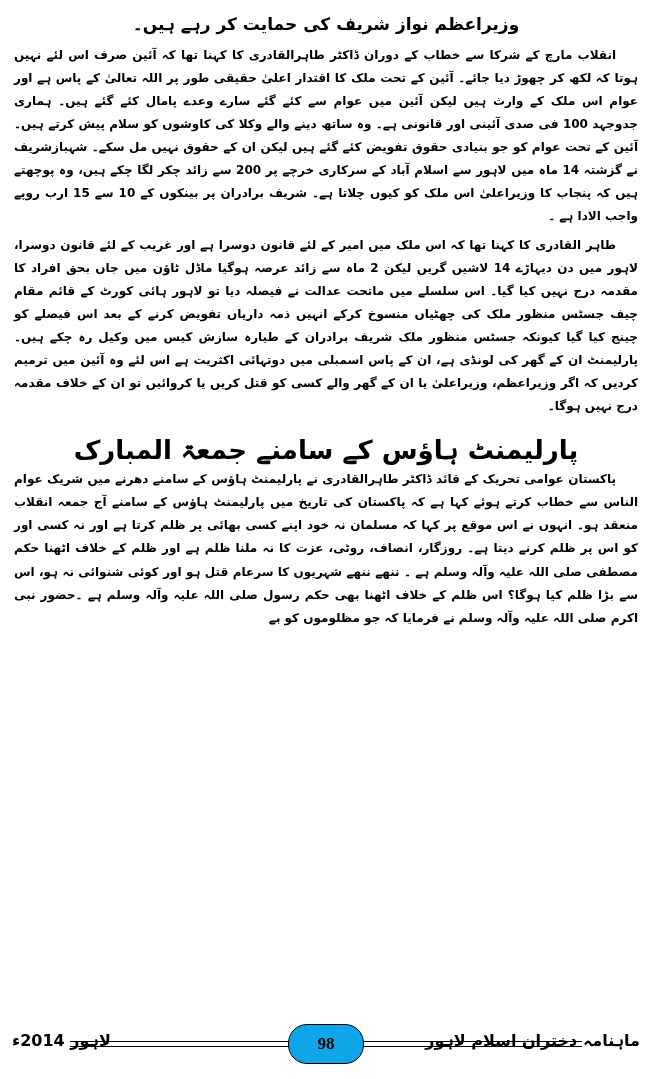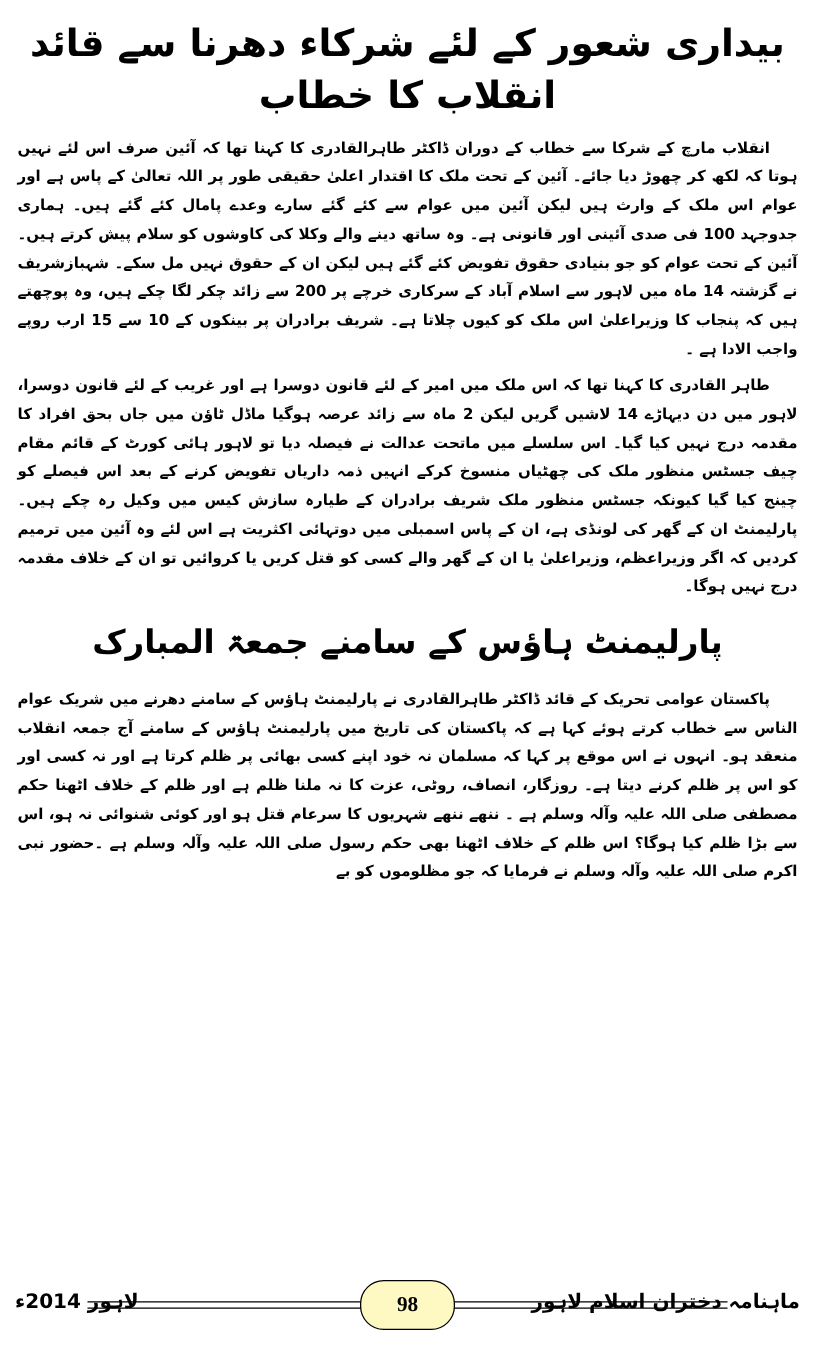--- a/index.html
+++ b/index.html
@@ -38,21 +38,21 @@
     line-height: 1.35;
     margin: 6px 0 10px 0;
     letter-spacing: 0px;
   }
   .heading-sub {
     direction: rtl;
     text-align: center;
     font-size: 26px;
     font-weight: bold;
     line-height: 1.4;
-    margin: 14px 0 16px 0;
+    margin: 14px 0 0 0;
   }
   p.body-par {
     direction: rtl;
     text-align: justify;
     text-align-last: right;
     font-size: 12px;
     line-height: 1.92;
     margin: 0 0 6px 0;
     font-weight: 700;
     text-indent: 22px;
@@ -81,21 +81,21 @@
   }
   .page-num-box {
     position: absolute;
     top: 19px;
     left: 50%;
     transform: translateX(-50%);
     width: 74px;
     height: 38px;
     border: 1.6px solid #000;
     border-radius: 19px;
-    background: #fef9c3;
+    background: #0ea5e9;
     display: flex;
     align-items: center;
     justify-content: center;
     font-size: 17px;
     font-weight: bold;
     font-family: "Liberation Serif", serif;
   }
   .footer-left {
     position: absolute;
     top: 26px;
@@ -112,22 +112,22 @@
     font-weight: bold;
     direction: rtl;
     text-align: center;
   }
 </style>
 </head>
 <body>
 
 <div class="page">
 
+  <div class="lead-line">وزیراعظم نواز شریف کی حمایت کر رہے ہیں۔</div>
 
-  <h1 class="heading-main">بیداری شعور کے لئے شرکاء دھرنا سے قائد انقلاب کا خطاب</h1>
 
   <p class="body-par">انقلاب مارچ کے شرکا سے خطاب کے دوران ڈاکٹر طاہرالقادری کا کہنا تھا کہ آئین صرف اس لئے نہیں ہوتا کہ لکھ کر چھوڑ دیا جائے۔ آئین کے تحت ملک کا اقتدار اعلیٰ حقیقی طور پر اللہ تعالیٰ کے پاس ہے اور عوام اس ملک کے وارث ہیں لیکن آئین میں عوام سے کئے گئے سارے وعدے پامال کئے گئے ہیں۔ ہماری جدوجہد 100 فی صدی آئینی اور قانونی ہے۔ وہ ساتھ دینے والے وکلا کی کاوشوں کو سلام پیش کرتے ہیں۔ آئین کے تحت عوام کو جو بنیادی حقوق تفویض کئے گئے ہیں لیکن ان کے حقوق نہیں مل سکے۔ شہبازشریف نے گزشتہ 14 ماہ میں لاہور سے اسلام آباد کے سرکاری خرچے پر 200 سے زائد چکر لگا چکے ہیں، وہ پوچھتے ہیں کہ پنجاب کا وزیراعلیٰ اس ملک کو کیوں چلاتا ہے۔ شریف برادران پر بینکوں کے 10 سے 15 ارب روپے واجب الادا ہے ۔</p>
 
   <p class="body-par">طاہر القادری کا کہنا تھا کہ اس ملک میں امیر کے لئے قانون دوسرا ہے اور غریب کے لئے قانون دوسرا، لاہور میں دن دیہاڑے 14 لاشیں گریں لیکن 2 ماہ سے زائد عرصہ ہوگیا ماڈل ٹاؤن میں جاں بحق افراد کا مقدمہ درج نہیں کیا گیا۔ اس سلسلے میں ماتحت عدالت نے فیصلہ دیا تو لاہور ہائی کورٹ کے قائم مقام چیف جسٹس منظور ملک کی چھٹیاں منسوخ کرکے انہیں ذمہ داریاں تفویض کرنے کے بعد اس فیصلے کو چینج کیا گیا کیونکہ جسٹس منظور ملک شریف برادران کے طیارہ سازش کیس میں وکیل رہ چکے ہیں۔ پارلیمنٹ ان کے گھر کی لونڈی ہے، ان کے پاس اسمبلی میں دوتہائی اکثریت ہے اس لئے وہ آئین میں ترمیم کردیں کہ اگر وزیراعظم، وزیراعلیٰ یا ان کے گھر والے کسی کو قتل کریں یا کروائیں تو ان کے خلاف مقدمہ درج نہیں ہوگا۔</p>
 
   <h2 class="heading-sub">پارلیمنٹ ہاؤس کے سامنے جمعۃ المبارک</h2>
 
   <p class="body-par">پاکستان عوامی تحریک کے قائد ڈاکٹر طاہرالقادری نے پارلیمنٹ ہاؤس کے سامنے دھرنے میں شریک عوام الناس سے خطاب کرتے ہوئے کہا ہے کہ پاکستان کی تاریخ میں پارلیمنٹ ہاؤس کے سامنے آج جمعہ انقلاب منعقد ہو۔ انہوں نے اس موقع پر کہا کہ مسلمان نہ خود اپنے کسی بھائی پر ظلم کرتا ہے اور نہ کسی اور کو اس پر ظلم کرنے دیتا ہے۔ روزگار، انصاف، روٹی، عزت کا نہ ملنا ظلم ہے اور ظلم کے خلاف اٹھنا حکم مصطفی صلی اللہ علیہ وآلہ وسلم ہے ۔ ننھے ننھے شہریوں کا سرعام قتل ہو اور کوئی شنوائی نہ ہو، اس سے بڑا ظلم کیا ہوگا؟ اس ظلم کے خلاف اٹھنا بھی حکم رسول صلی اللہ علیہ وآلہ وسلم ہے ۔حضور نبی اکرم صلی اللہ علیہ وآلہ وسلم نے فرمایا کہ جو مظلوموں کو بے</p>
 
 </div>

